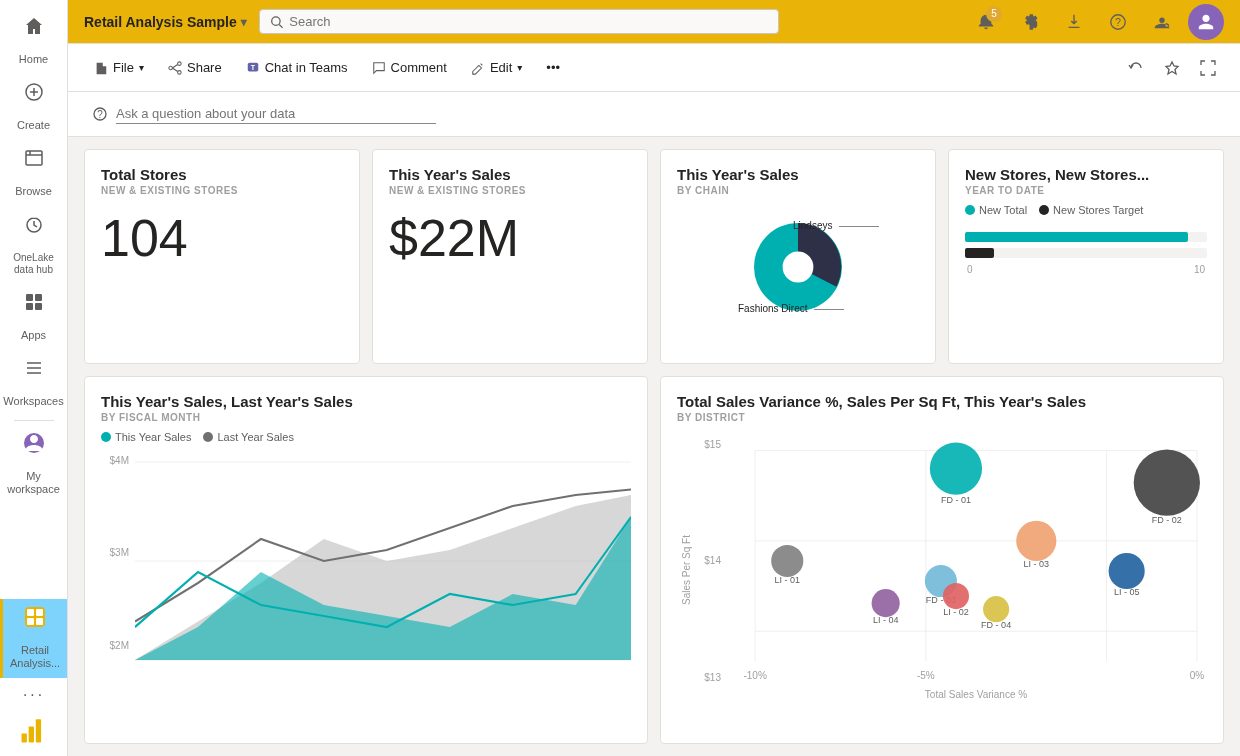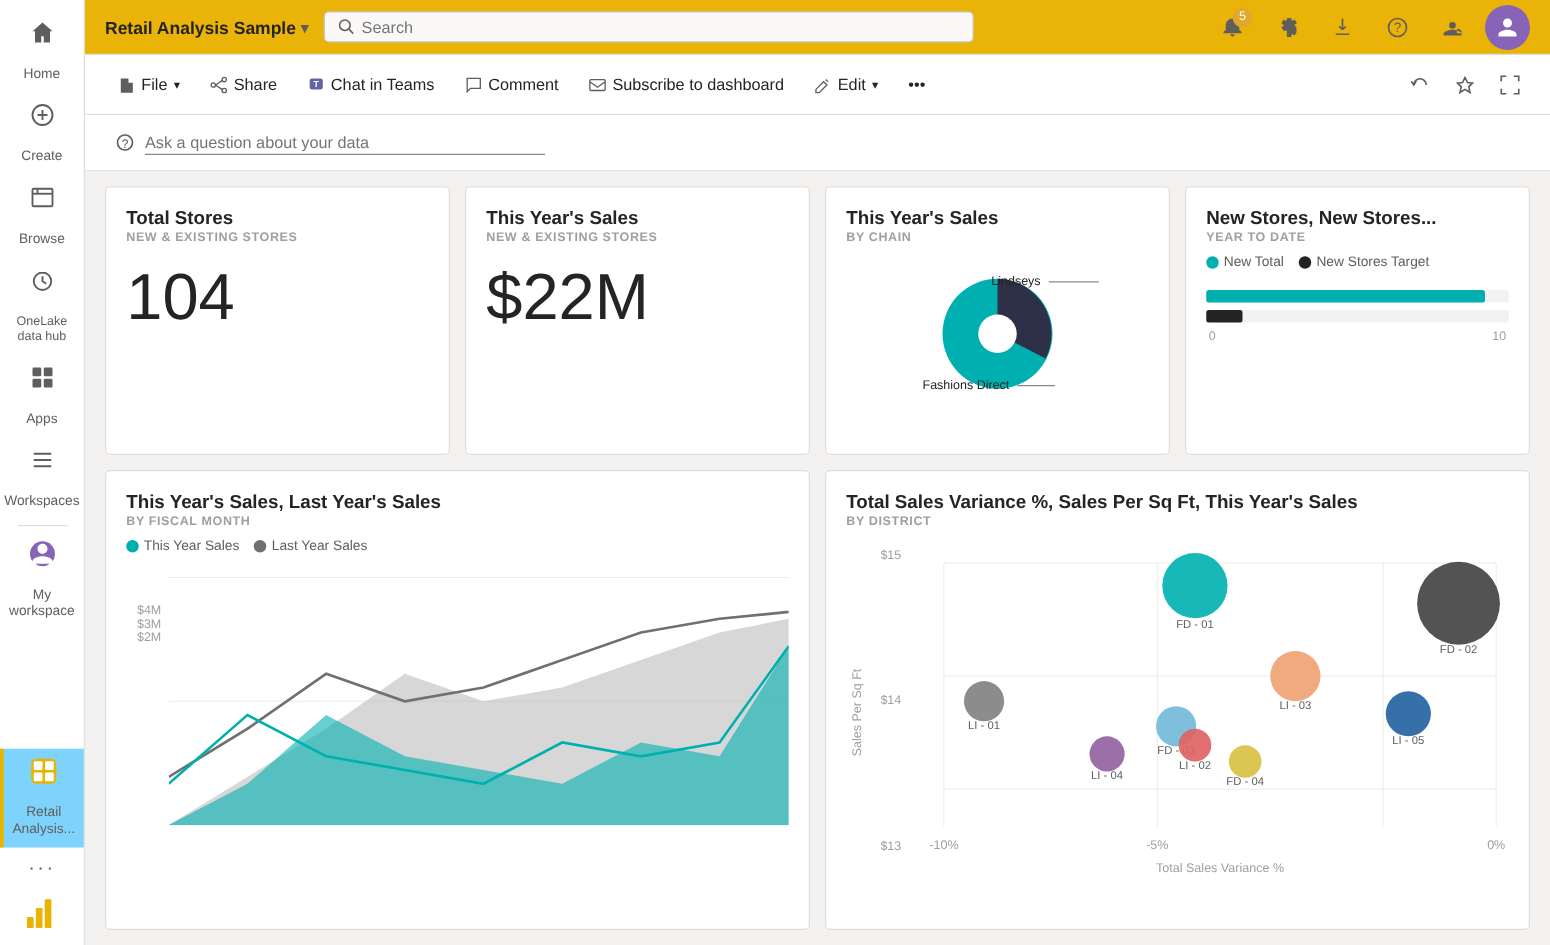--- a/index.html
+++ b/index.html
@@ -12,21 +12,21 @@
 
     
     .sidebar-item { display: flex; flex-direction: column; align-items: center; padding: 8px 4px; cursor: pointer; width: 100%; color: #605e5c; font-size: 11px; gap: 17px; }
     .sidebar-item.active { border-left: 3px solid #e8b400; background: #faf9f8; }
     .sidebar-item svg { width: 20px; height: 20px; }
     .sidebar-item-label { text-align: center; line-height: 1.2; }
 
     
     .top-bar { display: flex; align-items: center; background: #eab308; border-bottom: 1px solid #e1dfdd; padding: 0 16px; height: 44px; gap: 12px; }
     .app-title { font-size: 14px; font-weight: 600; color: #252423; display: flex; align-items: center; gap: 4px; cursor: pointer; white-space: nowrap; }
-    .search-bar { flex: 1; max-width: 520px; display: flex; align-items: flex-start; border: 1px solid #c8c6c4; border-radius: 4px; padding: 4px 10px; gap: 6px; background: #faf9f8; }
+    .search-bar { flex: 1; max-width: 520px; display: flex; align-items: flex-end; border: 1px solid #c8c6c4; border-radius: 4px; padding: 4px 10px; gap: 6px; background: #faf9f8; }
     .search-bar input { border: none; background: transparent; outline: none; font-size: 13px; width: 100%; color: #252423; }
     .top-actions { display: flex; align-items: center; gap: 8px; margin-left: auto; }
     .top-icon-btn { width: 36px; height: 36px; border-radius: 50%; display: flex; align-items: center; justify-content: center; cursor: pointer; color: #605e5c; position: relative; }
     .notification-badge { position: absolute; top: 2px; right: 2px; background: #e0a92e; color: white; border-radius: 50%; width: 16px; height: 16px; font-size: 10px; display: flex; align-items: center; justify-content: center; }
 
     
     .toolbar { display: flex; align-items: center; background: #fff; border-bottom: 1px solid #e1dfdd; padding: 0 16px; height: 48px; gap: 4px; }
     .toolbar-btn { display: flex; align-items: center; gap: 5px; padding: 6px 10px; border-radius: 4px; cursor: pointer; font-size: 13px; color: #252423; }
     .toolbar-right { margin-left: auto; display: flex; align-items: center; gap: 4px; }
     .icon-btn-sm { width: 32px; height: 32px; display: flex; align-items: center; justify-content: center; border-radius: 4px; cursor: pointer; color: #605e5c; }
@@ -239,27 +239,20 @@
         <span>Chat in Teams</span>
       </div>
       <div class="toolbar-btn">
         <svg width="14" height="14" viewBox="0 0 16 16" fill="none" stroke="#605e5c" stroke-width="1.2">
             <path d="M2 2h12v9H5l-3 3V2z"></path>
           </svg>
         <span>Comment</span>
       </div>
       <div class="toolbar-btn">
         <svg width="14" height="14" viewBox="0 0 16 16" fill="none" stroke="#605e5c" stroke-width="1.2">
-            <rect x="1" y="3" width="14" height="10" rx="1"></rect>
-            <path d="M1 5l7 5 7-5"></path>
-          </svg>
-        <span>Subscribe to dashboard</span>
-      </div>
-      <div class="toolbar-btn">
-        <svg width="14" height="14" viewBox="0 0 16 16" fill="none" stroke="#605e5c" stroke-width="1.2">
             <path d="M2 12L9 5l3 3-7 7H2v-3z"></path>
             <path d="M11 3l2 2"></path>
           </svg>
         <span>Edit</span>
         <span style="font-size:10px">▾</span>
       </div>
       <div class="toolbar-btn">
         <span>•••</span>
       </div>
       <div class="toolbar-right">
@@ -369,21 +362,21 @@
             <span class="legend-dot" style="background:#00b0b0"></span>
             <span>This Year Sales</span>
           </div>
           <div class="legend-item">
             <span class="legend-dot" style="background:#707070"></span>
             <span>Last Year Sales</span>
           </div>
         </div>
         <div style="display:flex; margin-top:4px; height:220px;">
 
-          <div style="display:flex; flex-direction:column; padding: 4px 6px 20px 0; align-items:flex-end; min-width:34px;margin-top:28px;">
+          <div style="display:flex; flex-direction:column; justify-content:space-between; padding: 4px 6px 20px 0; align-items:flex-end; min-width:34px;">
             <span style="font-size:10px;color:#a19f9d">$4M</span>
             <span style="font-size:10px;color:#a19f9d">$3M</span>
             <span style="font-size:10px;color:#a19f9d">$2M</span>
           </div>
 
           <div style="flex:1; position:relative;">
             <svg width="100%" height="100%" viewBox="0 0 520 200" preserveAspectRatio="none">
 
               <line x1="0" y1="10" x2="520" y2="10" stroke="#e1dfdd" stroke-width="0.5"></line>
               <line x1="0" y1="100" x2="520" y2="100" stroke="#e1dfdd" stroke-width="0.5"></line>

